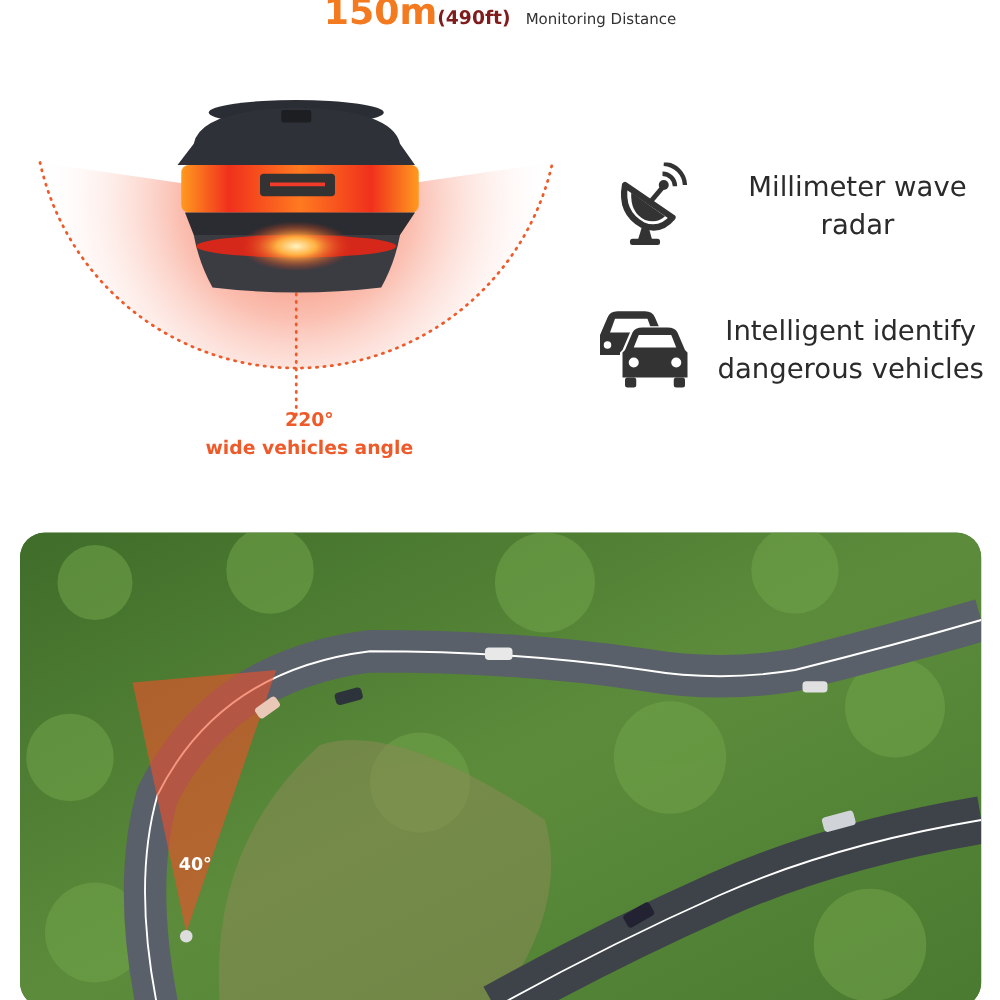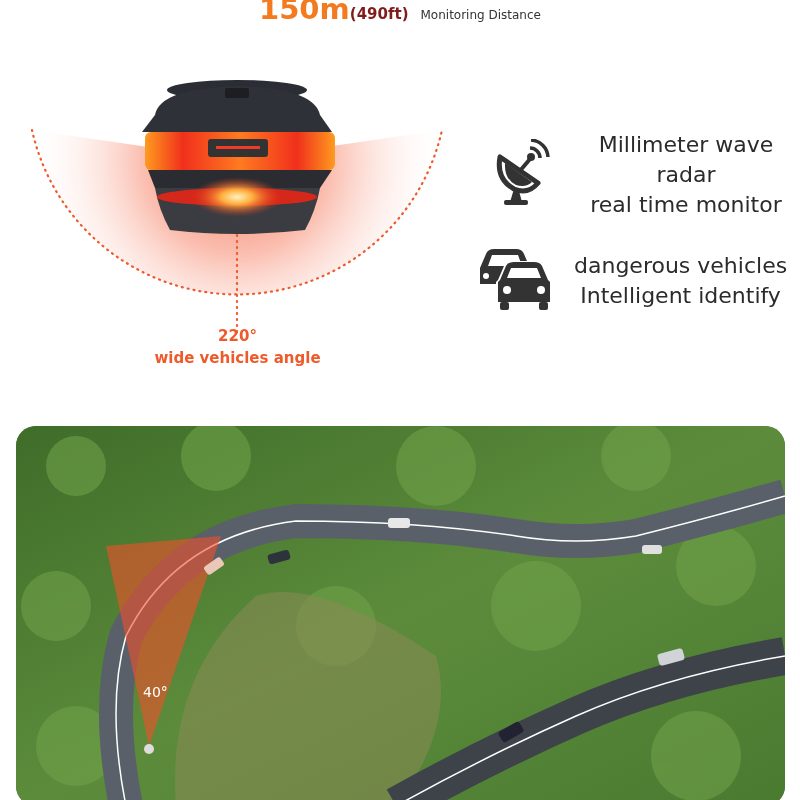--- a/index.html
+++ b/index.html
@@ -2,28 +2,28 @@
 <html><head>
 <meta charset="utf-8">
 <style>
   html,body{margin:0;padding:0;background:#ffffff;}
   body{width:800px;height:800px;position:relative;overflow:hidden;font-family:"DejaVu Sans","Liberation Sans",sans-serif;}
   .headline{position:absolute;top:-8px;left:0;width:800px;text-align:center;white-space:nowrap;}
   .big{color:#f47a20;font-weight:bold;font-size:29px;}
   .unit{color:#7f1d1d;font-weight:bold;font-size:15px;margin-right:12px;}
   .hl-text{color:#333;font-size:12px;}
   .product{position:absolute;left:20px;top:70px;width:440px;height:310px;}
-  .angle-label{position:absolute;left:150px;top:325px;width:175px;text-align:center;color:#ef5a2a;font-weight:bold;font-size:15px;line-height:22px;}
+  .angle-label{position:absolute;left:160px;top:325px;width:175px;text-align:center;color:#ef5a2a;font-weight:bold;font-size:15px;line-height:22px;}
   .feature{position:absolute;display:flex;align-items:center;}
   .feat1{left:492px;top:130px;}
   .feat2{left:476px;top:246px;}
   .feat-text{color:#2b2b2b;font-size:22px;line-height:30px;text-align:center;}
   .photo{position:absolute;left:16px;top:426px;width:769px;height:380px;border-radius:20px;overflow:hidden;background:#4f7a35;}
   .photo svg{display:block;}
-  .deg{position:absolute;left:143px;top:684px;color:#fff;font-size:14px;font-weight:normal;}
+  .deg{position:absolute;left:143px;top:684px;color:#fff;font-size:14px;font-weight:bold;}
 </style>
 </head>
 <body>
 
 <div class="headline">
   <span class="big">150m</span><span class="unit">(490ft)</span><span class="hl-text">Monitoring Distance</span>
 </div>
 
 <div class="product">
   <svg width="440" height="310" viewBox="0 0 440 310">
@@ -75,42 +75,41 @@
       <line x1="27" y1="33" x2="38" y2="20" stroke="#333" stroke-width="4"></line>
       <circle cx="39" cy="18" r="4" fill="#333"></circle>
       <path d="M38 9 A10 10 0 0 1 48 19" fill="none" stroke="#333" stroke-width="3.5"></path>
       <path d="M39 1 A18 18 0 0 1 56 18" fill="none" stroke="#333" stroke-width="3.5"></path>
       <path d="M22 50 L18 63 L30 63 L27 52" fill="#333"></path>
       <rect x="12" y="61" width="24" height="5" rx="2" fill="#333"></rect>
     </svg>
   </span>
   <div class="feat-text" style="margin-left:22px;">
     <div>Millimeter wave radar</div>
-    <div>real time monitor</div>
   </div>
 </div>
 
 <div class="feature feat2">
   <span>
     <svg width="80" height="66" viewBox="0 0 80 66">
       <path d="M4 22 L10 8 Q12 3 18 3 L40 3 Q46 3 48 8 L54 22 L54 38 L4 38 Z" fill="#333"></path>
       <path d="M12 20 L16 9 L42 9 L46 20 Z" fill="#fff"></path>
       <path d="M22 34 L28 20 Q30 15 36 15 L60 15 Q66 15 68 20 L74 34 L76 36 L76 58 L20 58 L20 36 Z" fill="#fff"></path>
       <path d="M24 34 L30 20 Q32 16 38 16 L58 16 Q64 16 66 20 L72 34 L74 36 L74 56 L22 56 L22 36 Z" fill="#333"></path>
       <path d="M31 32 L35 22 L61 22 L65 32 Z" fill="#fff"></path>
       <circle cx="31" cy="44" r="4" fill="#fff"></circle>
       <circle cx="65" cy="44" r="4" fill="#fff"></circle>
       <rect x="24" y="56" width="9" height="8" rx="2" fill="#333"></rect>
       <rect x="63" y="56" width="9" height="8" rx="2" fill="#333"></rect>
       <circle cx="10" cy="30" r="3" fill="#fff"></circle>
     </svg>
   </span>
   <div class="feat-text" style="margin-left:18px;">
+    <div>Intelligent identify</div>
     <div>dangerous vehicles</div>
-    <div>Intelligent identify</div>
   </div>
 </div>
 
 <div class="photo">
   <svg width="769" height="380" viewBox="0 0 769 380">
     <defs>
       <linearGradient id="trees" x1="0" y1="0" x2="1" y2="1">
         <stop offset="0" stop-color="#3f6d2a"></stop>
         <stop offset="0.5" stop-color="#5c8c3b"></stop>
         <stop offset="1" stop-color="#4a7a30"></stop>

